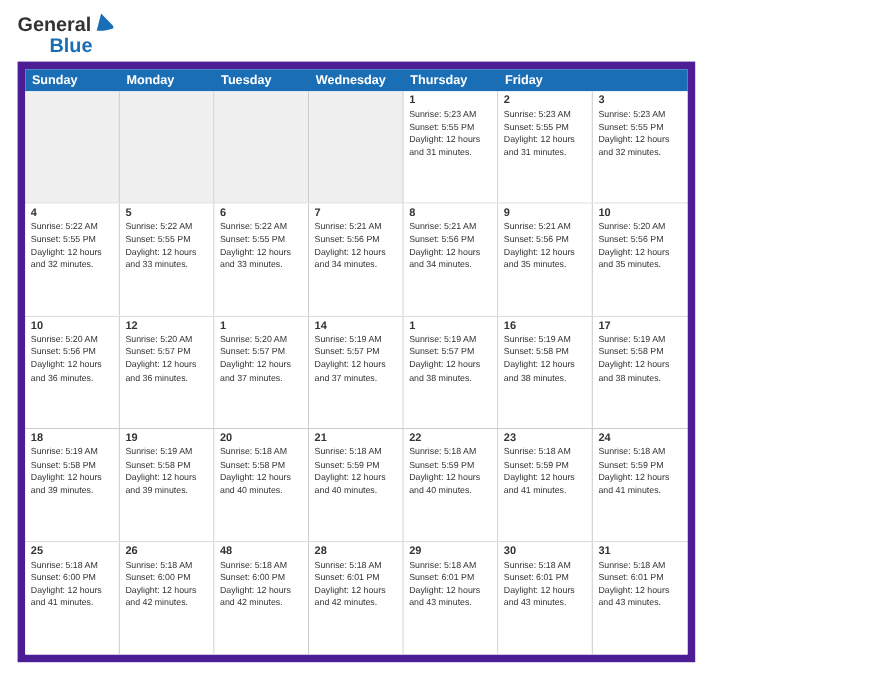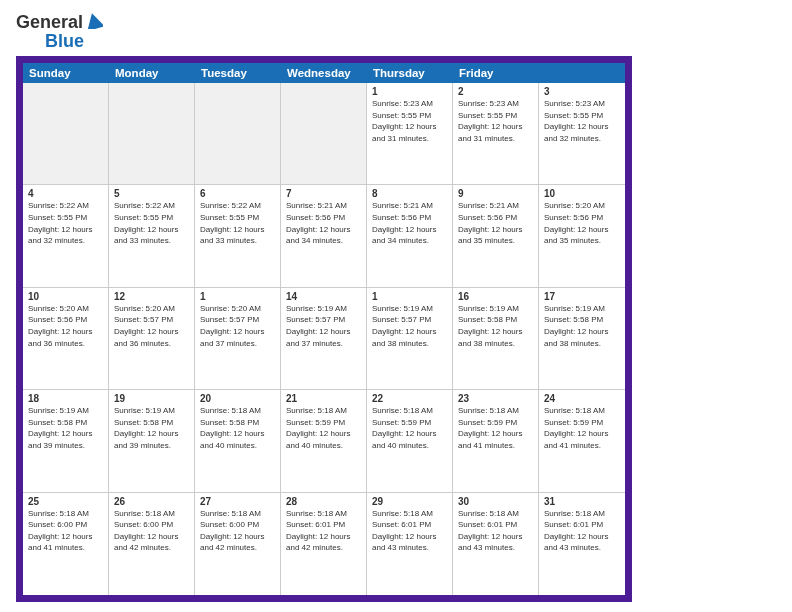--- a/index.html
+++ b/index.html
@@ -335,21 +335,21 @@
 and 41 minutes.</div>
           </div>
           <div class="cal-cell">
             <div class="day-number">26</div>
             <div class="cell-detail" style="white-space: pre-line;">Sunrise: 5:18 AM
 Sunset: 6:00 PM
 Daylight: 12 hours
 and 42 minutes.</div>
           </div>
           <div class="cal-cell">
-            <div class="day-number">27</div>
+            <div class="day-number">48</div>
             <div class="cell-detail" style="white-space: pre-line;">Sunrise: 5:18 AM
 Sunset: 6:00 PM
 Daylight: 12 hours
 and 42 minutes.</div>
           </div>
           <div class="cal-cell">
             <div class="day-number">28</div>
             <div class="cell-detail" style="white-space: pre-line;">Sunrise: 5:18 AM
 Sunset: 6:01 PM
 Daylight: 12 hours

